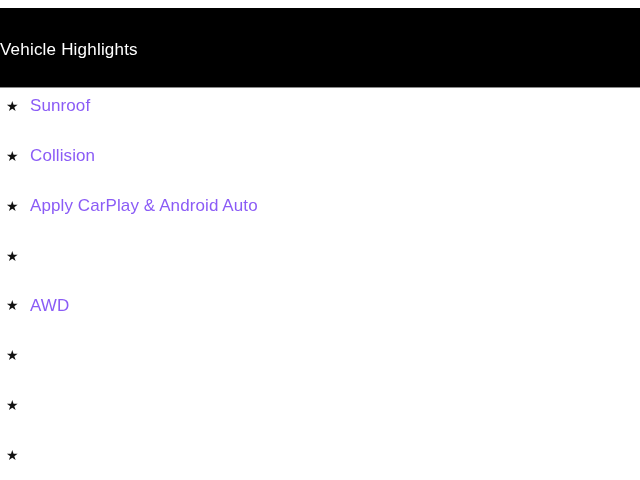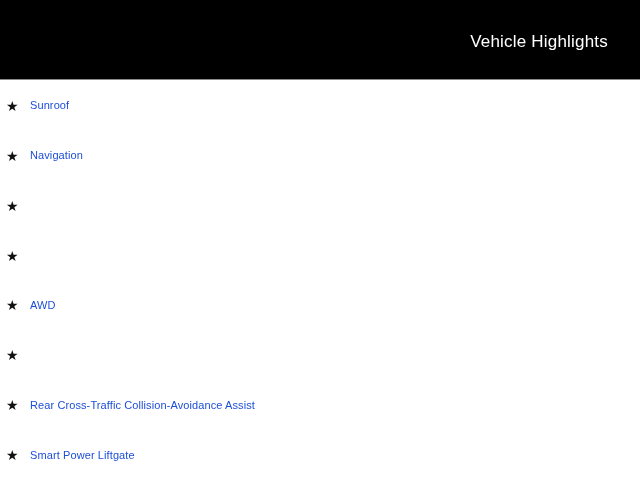--- a/index.html
+++ b/index.html
@@ -10,29 +10,28 @@
   .screen {
     position: relative;
     width: 640px;
     height: 480px;
     background: #ffffff;
     font-family: "Liberation Sans", "DejaVu Sans", sans-serif;
     overflow: hidden;
   }
   .header {
     position: absolute;
-    top: 0;
+    top: 8px;
     left: 0;
     width: 640px;
     height: 80px;
     background: #000000;
     border-bottom: 1px solid #8a8a8a;
     display: flex;
     align-items: center;
-    justify-content: flex-end;
     box-sizing: border-box;
     padding-right: 32px;
   }
   .header-title {
     color: #ffffff;
     font-size: 17px;
     line-height: 1;
     letter-spacing: 0.2px;
     padding-top: 3px;
   }
@@ -53,22 +52,22 @@
   }
   .star {
     width: 24px;
     font-size: 14px;
     line-height: 1;
     color: #111111;
     flex: 0 0 24px;
     text-align: left;
   }
   .label {
-    font-size: 11px;
-    color: #1d4ed8;
+    font-size: 17px;
+    color: #8b5cf6;
     line-height: 1;
     letter-spacing: 0.1px;
   }
 </style>
 </head>
 <body>
 
 <div class="screen">
 
   <div class="header">
@@ -77,44 +76,43 @@
 
   <div class="list">
 
     <div class="row">
       <span class="star">★</span>
       <span class="label">Sunroof</span>
     </div>
 
     <div class="row">
       <span class="star">★</span>
-      <span class="label">Navigation</span>
+      <span class="label">Collision</span>
     </div>
 
     <div class="row">
       <span class="star">★</span>
+      <span class="label">Apply CarPlay &amp; Android Auto</span>
     </div>
 
     <div class="row">
       <span class="star">★</span>
     </div>
 
     <div class="row">
       <span class="star">★</span>
       <span class="label">AWD</span>
     </div>
 
     <div class="row">
       <span class="star">★</span>
     </div>
 
     <div class="row">
       <span class="star">★</span>
-      <span class="label">Rear Cross-Traffic Collision-Avoidance Assist</span>
     </div>
 
     <div class="row">
       <span class="star">★</span>
-      <span class="label">Smart Power Liftgate</span>
     </div>
 
   </div>
 </div>
 
 </body></html>

